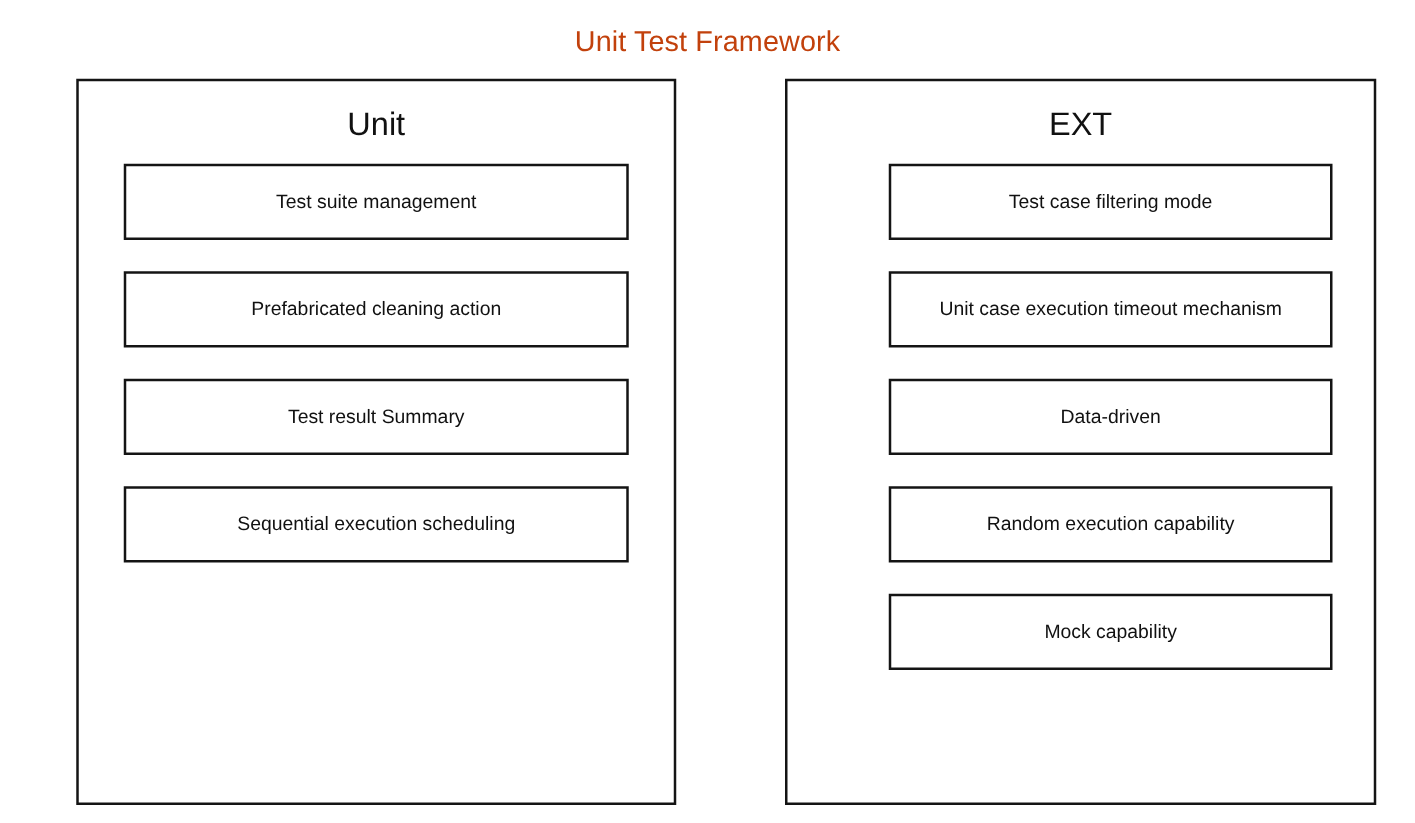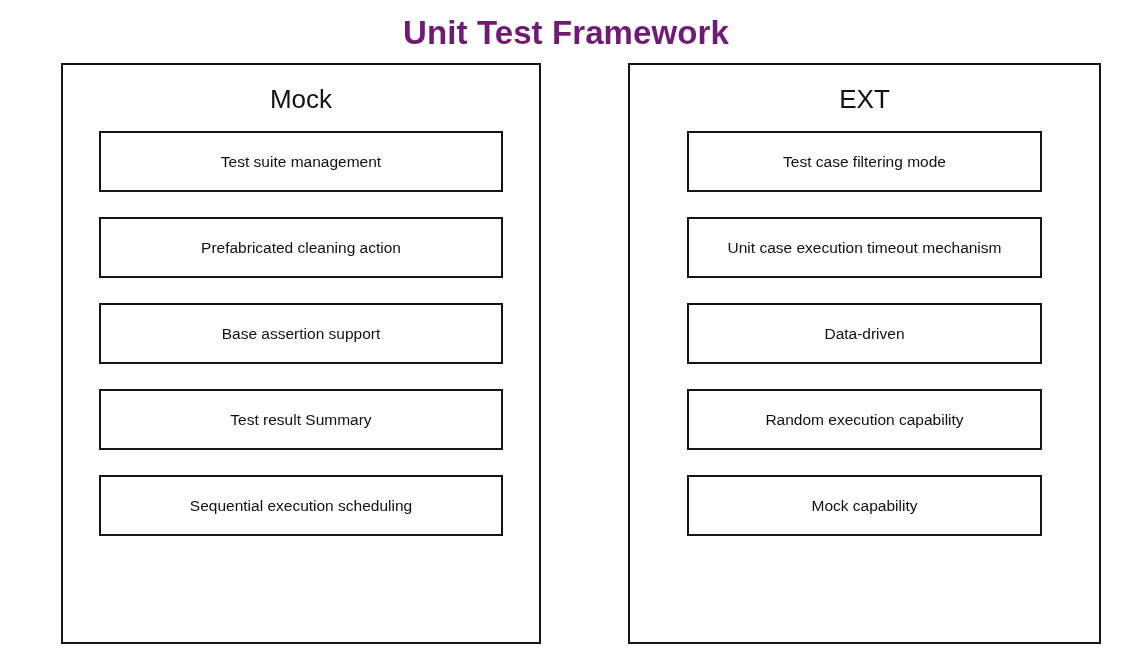--- a/index.html
+++ b/index.html
@@ -20,23 +20,23 @@
     position: relative;
     width: 1132px;
     height: 658px;
   }
   .diagram-title {
     position: absolute;
     top: 16px;
     left: 0;
     width: 1132px;
     text-align: center;
-    font-size: 33px;
-    font-weight: 700;
-    color: #701a75;
+    font-size: 23px;
+    font-weight: 400;
+    color: #c2410c;
     letter-spacing: 0.1px;
     line-height: 34px;
   }
   .panel {
     position: absolute;
     top: 63px;
     height: 581px;
     border: 2px solid #141414;
     background: #ffffff;
     box-sizing: border-box;
@@ -63,20 +63,21 @@
   .item-list {
     position: absolute;
     top: 66px;
     left: 0;
     width: 100%;
     box-sizing: border-box;
     padding: 0 36px;
   }
   .panel-ext .item-list {
     padding: 0 57px;
+    margin-left: 24px;
   }
   .item-box {
     box-sizing: border-box;
     height: 61px;
     border: 2px solid #141414;
     background: #ffffff;
     display: flex;
     align-items: center;
     justify-content: center;
     margin-bottom: 25px;
@@ -94,30 +95,27 @@
   }
 </style>
 </head>
 <body>
 
 <div class="diagram">
 
   <div class="diagram-title">Unit Test Framework</div>
 
   <div class="panel panel-core">
-    <div class="panel-title">Mock</div>
+    <div class="panel-title">Unit</div>
     <div class="item-list">
       <div class="item-box">
         <span class="item-label">Test suite management</span>
       </div>
       <div class="item-box">
         <span class="item-label">Prefabricated cleaning action</span>
-      </div>
-      <div class="item-box">
-        <span class="item-label">Base assertion support</span>
       </div>
       <div class="item-box">
         <span class="item-label">Test result Summary</span>
       </div>
       <div class="item-box">
         <span class="item-label">Sequential execution scheduling</span>
       </div>
     </div>
   </div>
 

